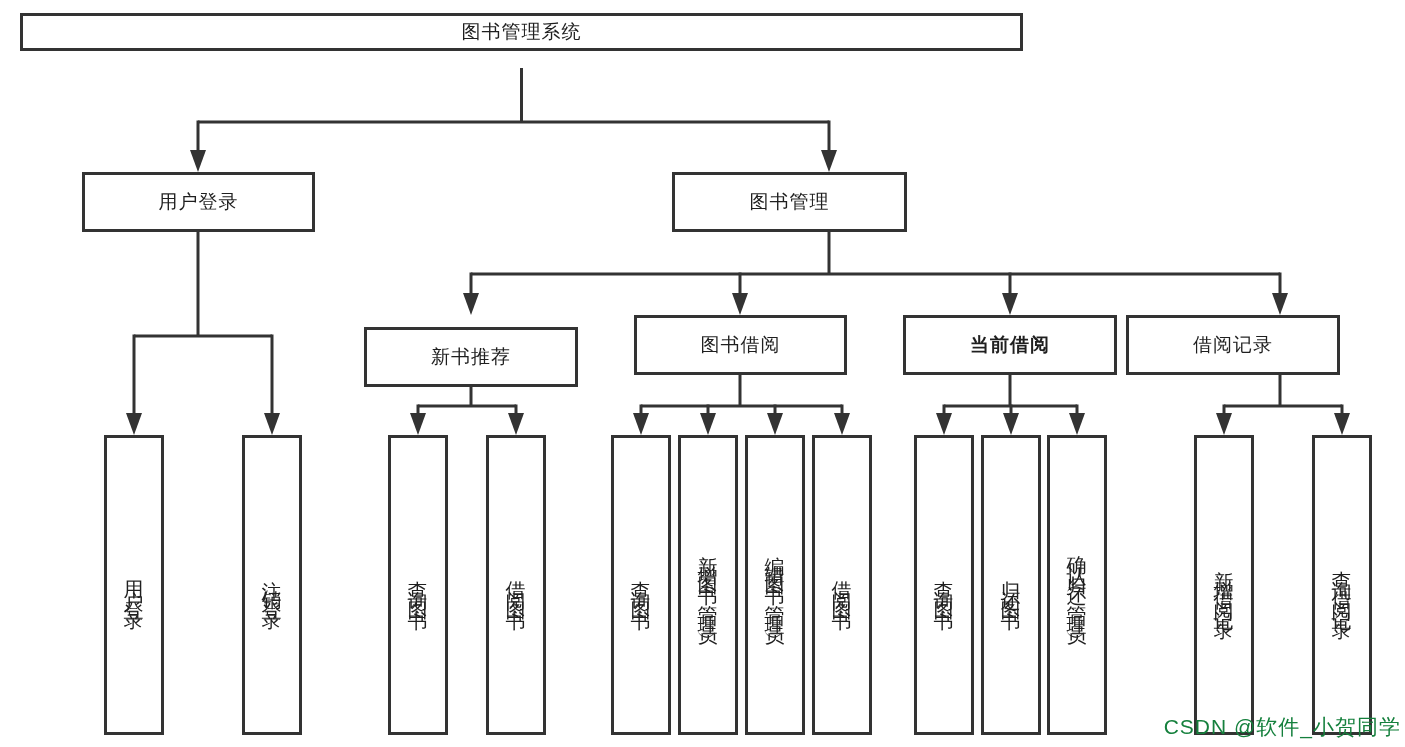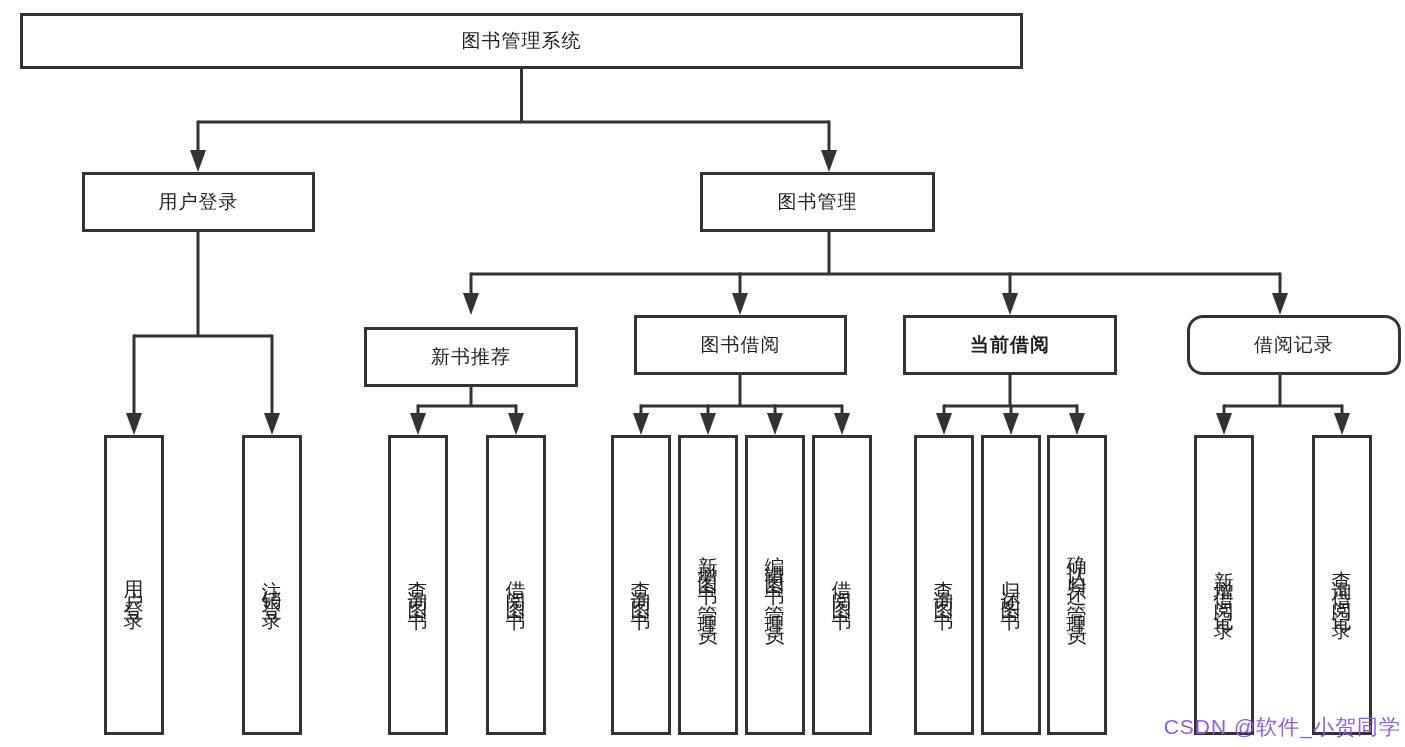--- a/index.html
+++ b/index.html
@@ -45,21 +45,21 @@
     white-space: nowrap;
   }
   .lvl2 { width: 233px; height: 60px; top: 172px; }
   .lvl3 { width: 214px; height: 60px; top: 315px; }
   .leaf { width: 60px; height: 300px; top: 435px; }
   #watermark {
     position: absolute;
     right: 4px;
     bottom: 6px;
     font-size: 21px;
-    color: #8b5cf6;
+    color: #15803d;
     letter-spacing: 1px;
     white-space: nowrap;
   }
 </style>
 </head>
 <body>
 
 <div id="canvas">
 
   <svg id="connector-svg" viewBox="0 0 1405 747" xmlns="http://www.w3.org/2000/svg">
@@ -124,41 +124,41 @@
       <polygon points="767,413 783,413 775,435"></polygon>
       <polygon points="834,413 850,413 842,435"></polygon>
       <polygon points="936,413 952,413 944,435"></polygon>
       <polygon points="1003,413 1019,413 1011,435"></polygon>
       <polygon points="1069,413 1085,413 1077,435"></polygon>
       <polygon points="1216,413 1232,413 1224,435"></polygon>
       <polygon points="1334,413 1350,413 1342,435"></polygon>
     </g>
   </svg>
 
-  <div class="box h-box" style="left:20px; top:13px; width:1003px; height:56px;">
+  <div class="box h-box" style="left:20px; top:13px; width:1003px; height:38px;">
     <span>图书管理系统</span>
   </div>
 
   <div class="box h-box lvl2" style="left:82px;">
     <span>用户登录</span>
   </div>
-  <div class="box h-box lvl2" style="left:700px; width:235px;">
+  <div class="box h-box lvl2" style="left:672px; width:235px;">
     <span>图书管理</span>
   </div>
 
   <div class="box h-box lvl3" style="left:364px;margin-top:12px;">
     <span>新书推荐</span>
   </div>
   <div class="box h-box lvl3" style="left:634px; width:213px;">
     <span>图书借阅</span>
   </div>
   <div class="box h-box lvl3" style="left:903px;font-weight:bold;">
     <span>当前借阅</span>
   </div>
-  <div class="box h-box lvl3" style="left:1187px;border-radius:16px;">
+  <div class="box h-box lvl3" style="left:1126px;">
     <span>借阅记录</span>
   </div>
 
   <div class="box v-box leaf" style="left:104px;">
     <span>用户登录</span>
   </div>
   <div class="box v-box leaf" style="left:242px;">
     <span>注销登录</span>
   </div>
 

